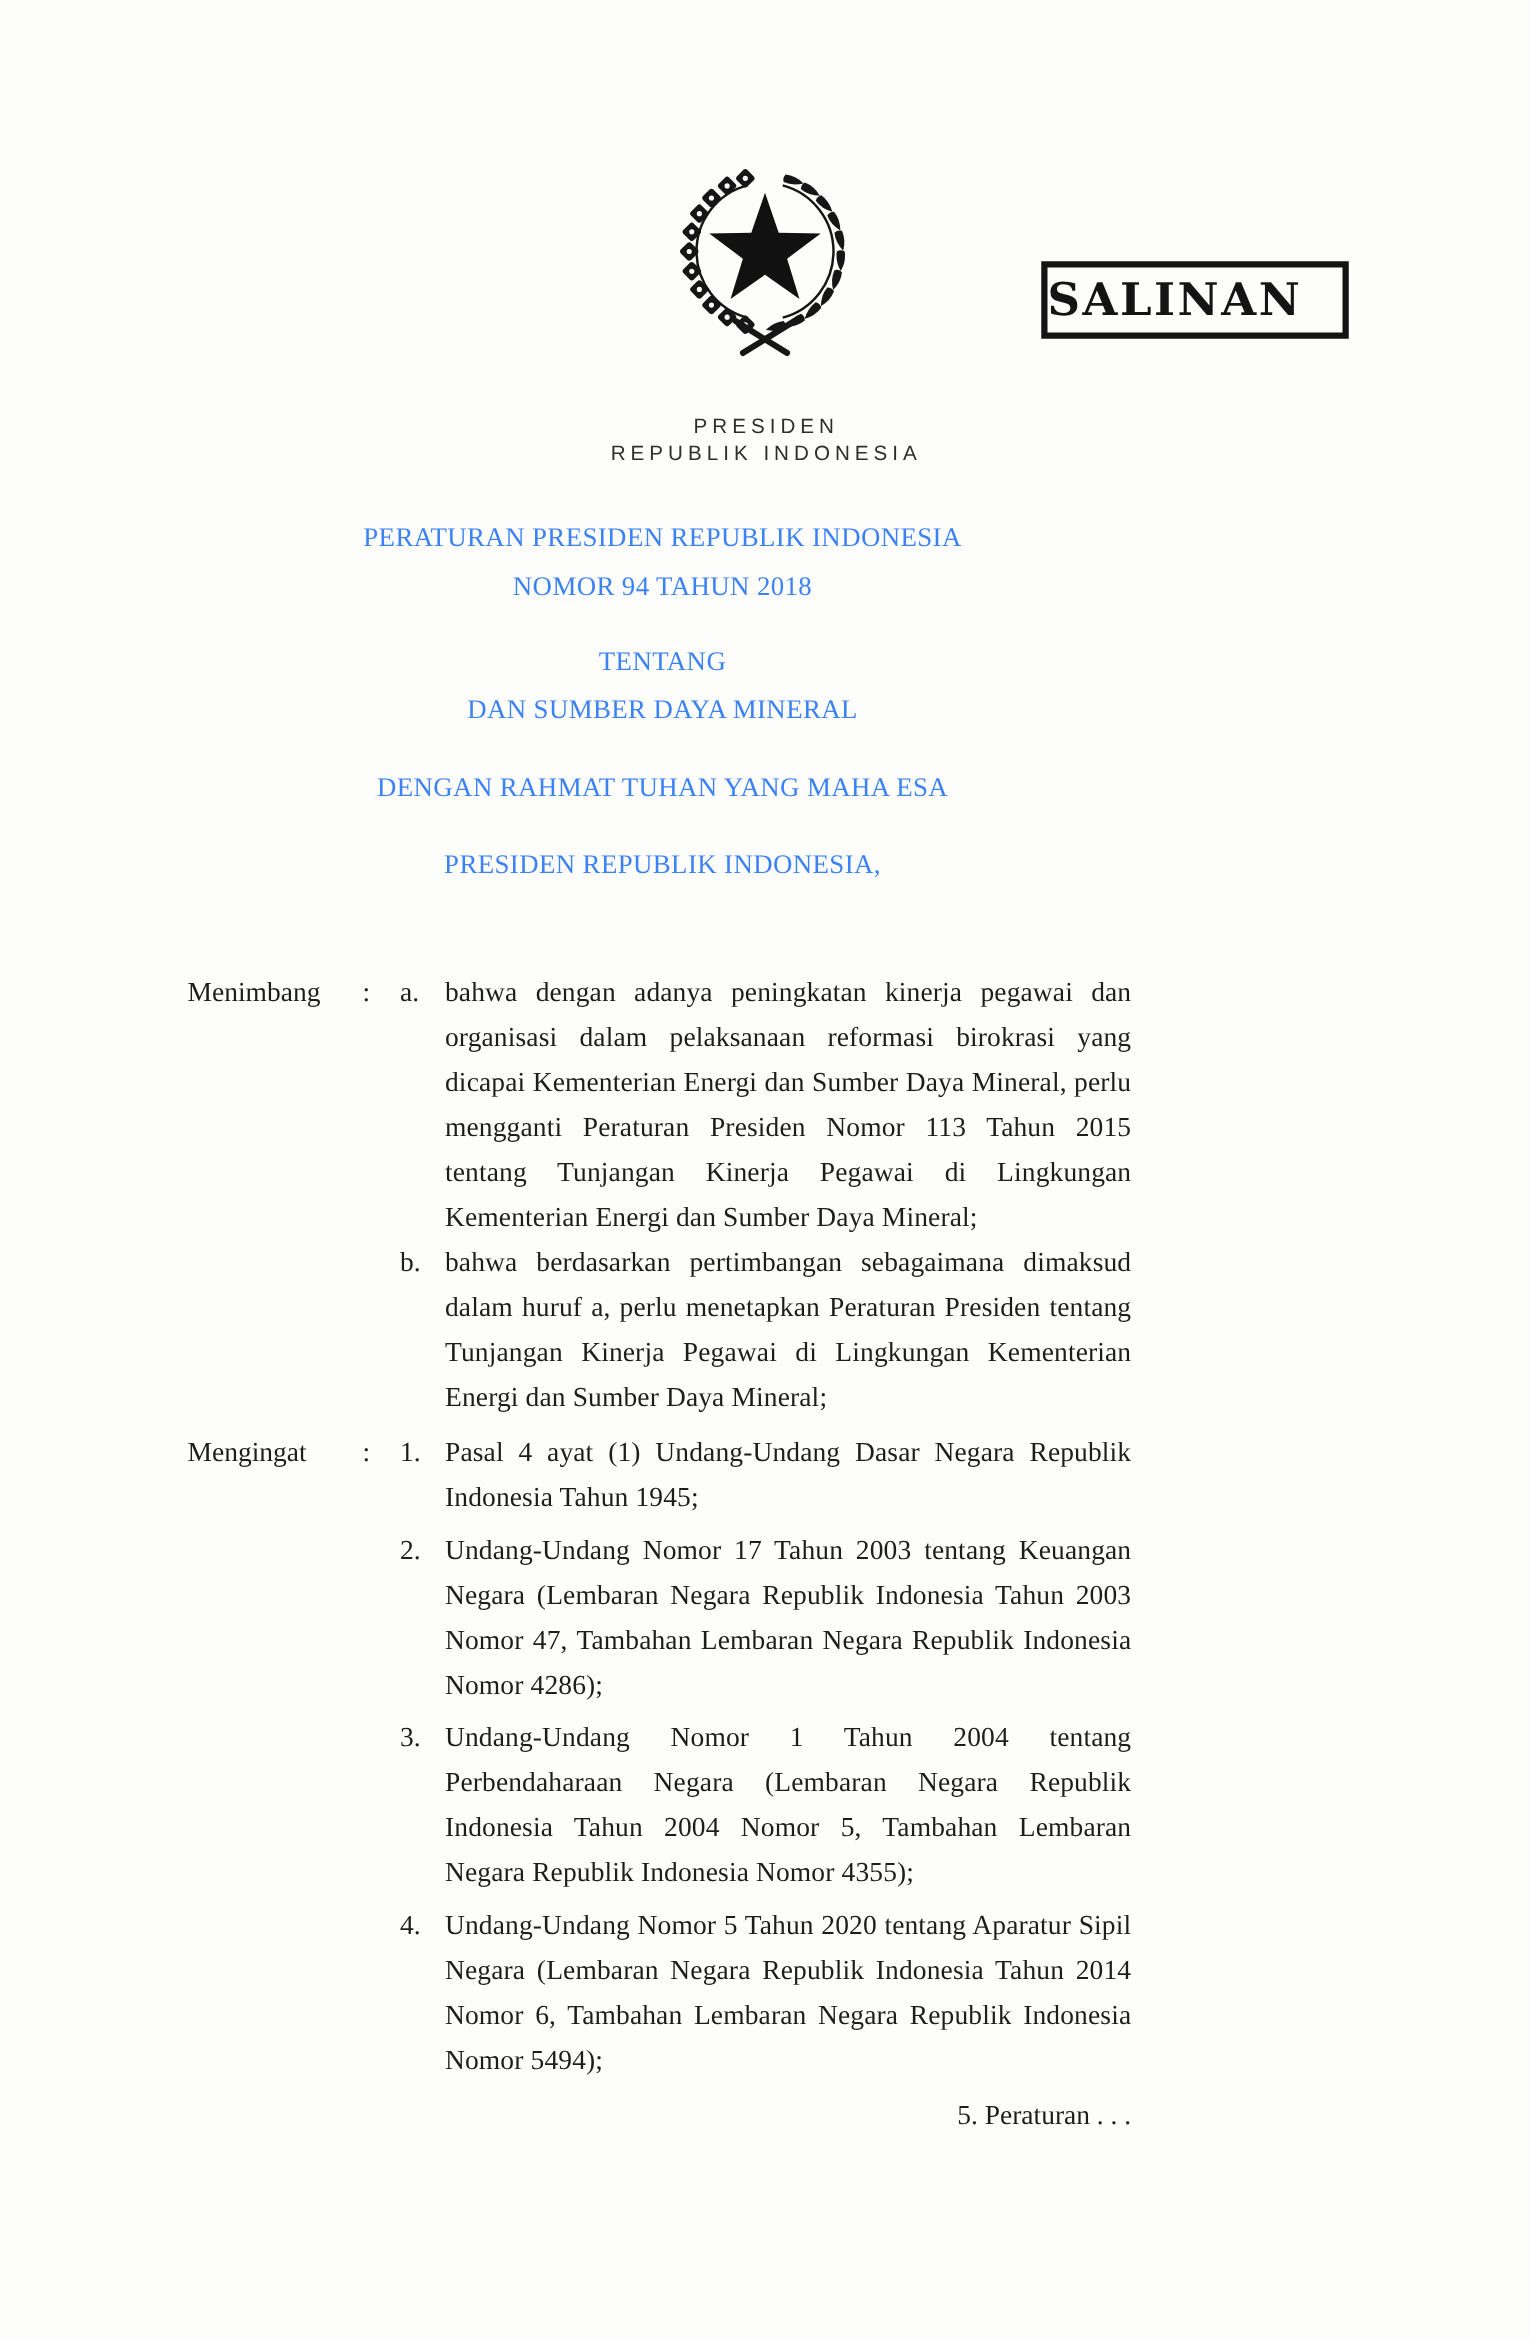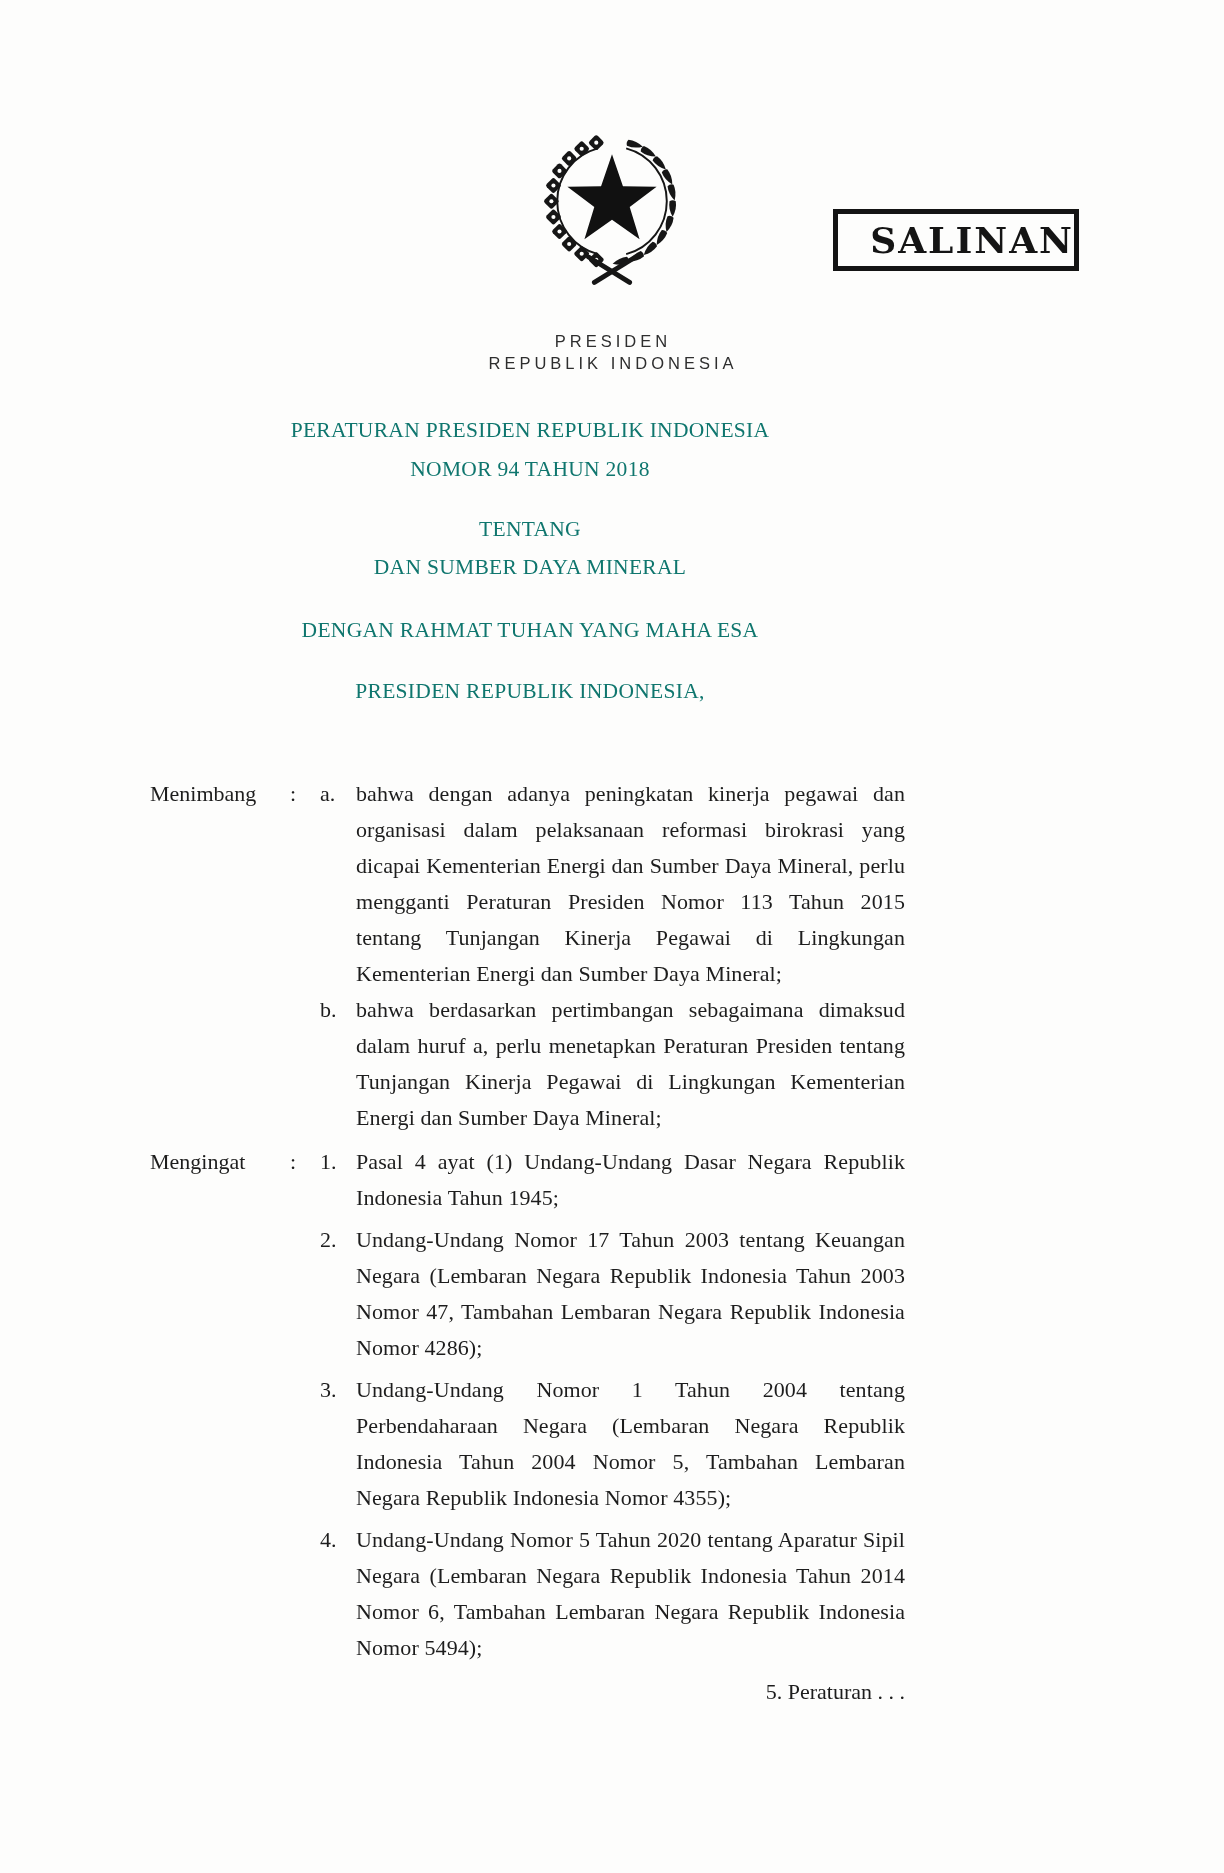--- a/index.html
+++ b/index.html
@@ -9,36 +9,36 @@
     font-family:"Liberation Serif", serif;
     position:relative;
   }
   .page{position:absolute;inset:0;}
   
   .seal{position:absolute;left:524px;top:118px;width:176px;height:186px;}
   
   .stamp{
     position:absolute;left:833px;top:209px;width:236px;height:52px;
     border:5px solid #141414;
-    display:flex;align-items:center;justify-content:flex-end;
+    display:flex;align-items:center;justify-content:flex-start;
     font-weight:bold;font-size:36px;letter-spacing:2px;
     font-family:"DejaVu Serif", serif;color:#141414;
   }
   
   .letterhead{
     position:absolute;left:463px;top:330px;width:300px;
     text-align:center;
     font-family:"Liberation Sans", sans-serif;
     font-size:16.5px;color:#2e2e2e;line-height:22px;letter-spacing:4px;
   }
   
   .content{position:absolute;left:0;top:418px;width:1224px;}
   .tline{
     margin-left:150px;width:760px;text-align:center;white-space:nowrap;
-    font-size:21.5px;line-height:24px;letter-spacing:0.3px;color:#0f766e;
+    font-size:21.5px;line-height:24px;letter-spacing:0.3px;color:#3b82f6;
   }
   .t-nomor{margin-top:15px;}
   .t-tentang{margin-top:36px;}
   .t-subject1{margin-top:24px;}
   .t-subject2{margin-top:14px;}
   .t-rahmat{margin-top:39px;}
   .t-presiden{margin-top:37px;}
   
   .section{
     display:grid;grid-template-columns:140px 30px 585px;

